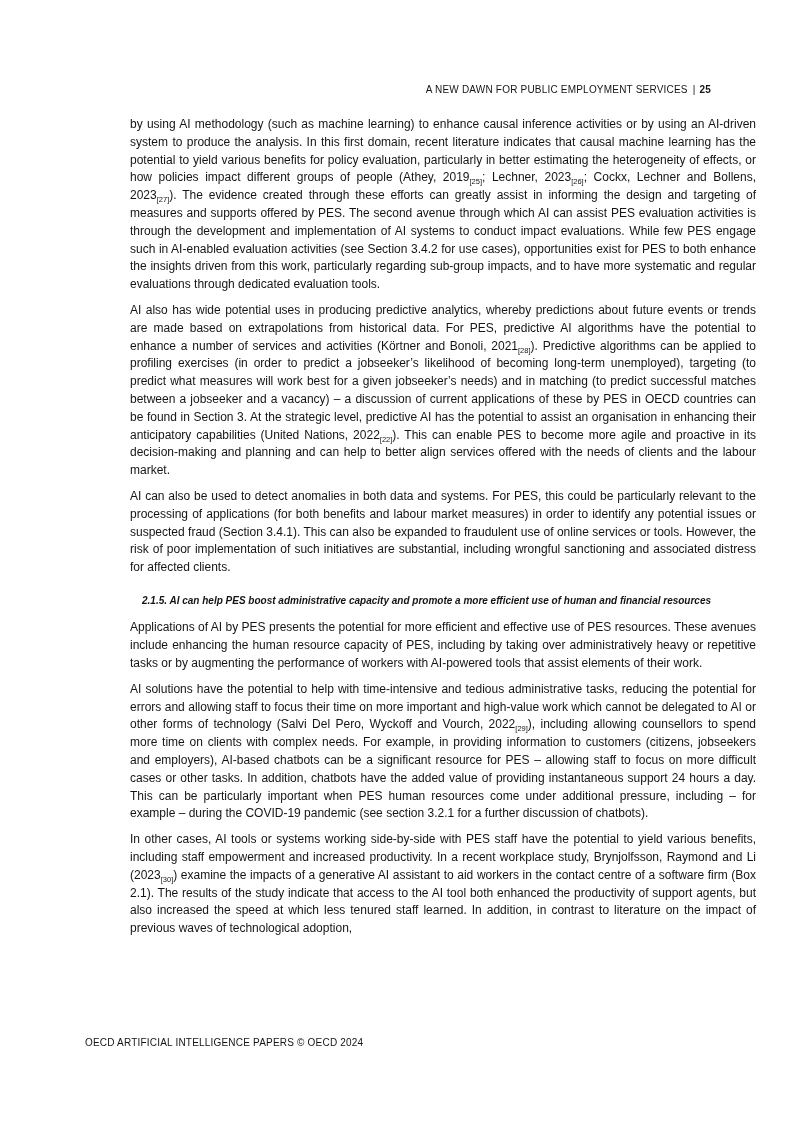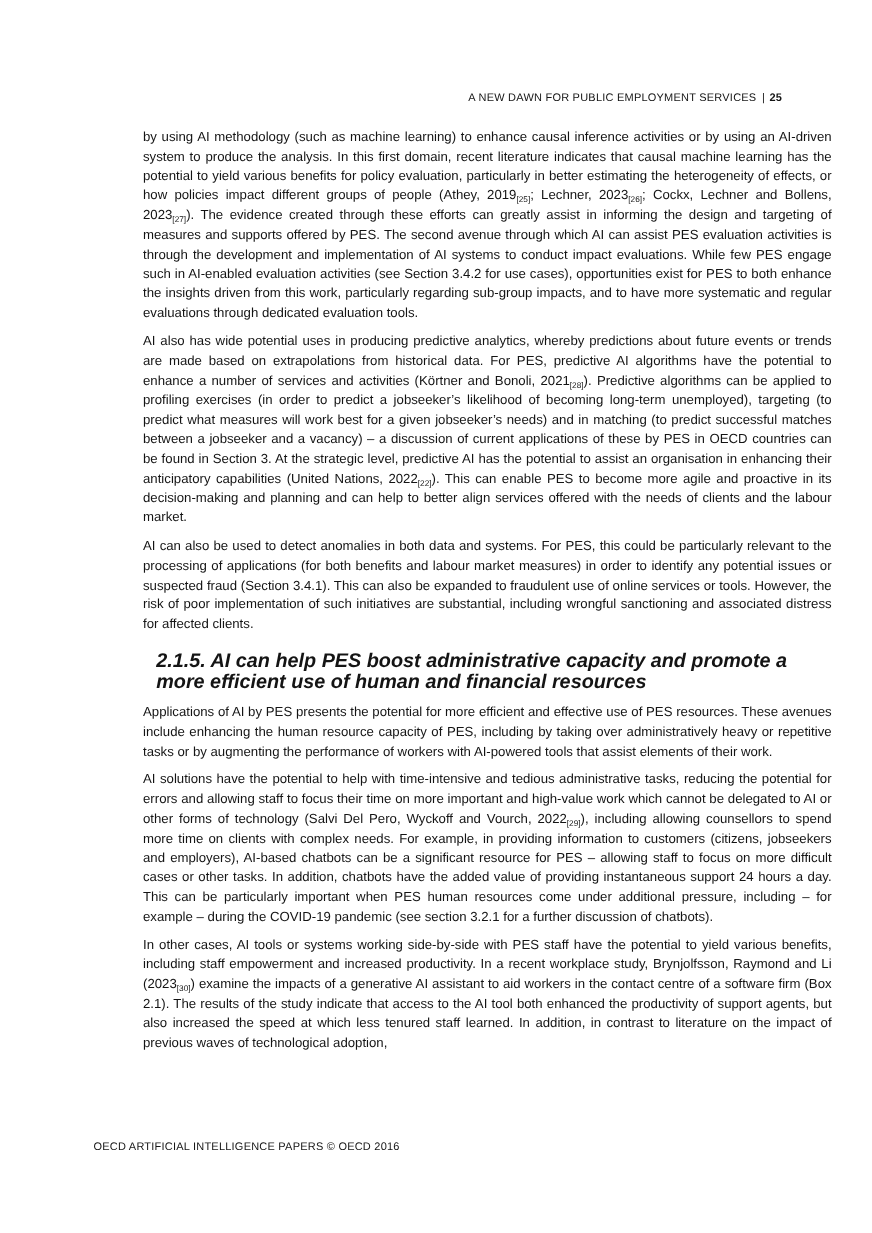--- a/index.html
+++ b/index.html
@@ -40,21 +40,21 @@
     text-align: justify;
     text-justify: inter-word;
   }
   p.para sub {
     font-size: 7.5px;
     line-height: 0;
     vertical-align: -2.5px;
   }
   h2.section-heading {
     margin: 14px 0 9px 12px;
-    font-size: 18px;
+    font-size: 10px;
     line-height: 19.5px;
     font-weight: 700;
     font-style: italic;
     color: #141414;
     text-align: left;
   }
   .page-footer {
     position: absolute;
     top: 1037px; left: 85px;
     font-size: 10px;
@@ -75,16 +75,16 @@
     <p class="para"><span>by using AI methodology (such as machine learning) to enhance causal inference activities or by using an AI-driven system to produce the analysis. In this first domain, recent literature indicates that causal machine learning has the potential to yield various benefits for policy evaluation, particularly in better estimating the heterogeneity of effects, or how policies impact different groups of people (Athey, 2019</span><sub>[25]</sub><span>; Lechner, 2023</span><sub>[26]</sub><span>; Cockx, Lechner and Bollens, 2023</span><sub>[27]</sub><span>). The evidence created through these efforts can greatly assist in informing the design and targeting of measures and supports offered by PES. The second avenue through which AI can assist PES evaluation activities is through the development and implementation of AI systems to conduct impact evaluations. While few PES engage such in AI-enabled evaluation activities (see Section 3.4.2 for use cases), opportunities exist for PES to both enhance the insights driven from this work, particularly regarding sub-group impacts, and to have more systematic and regular evaluations through dedicated evaluation tools.</span></p>
     <p class="para"><span>AI also has wide potential uses in producing predictive analytics, whereby predictions about future events or trends are made based on extrapolations from historical data. For PES, predictive AI algorithms have the potential to enhance a number of services and activities (Körtner and Bonoli, 2021</span><sub>[28]</sub><span>). Predictive algorithms can be applied to profiling exercises (in order to predict a jobseeker’s likelihood of becoming long-term unemployed), targeting (to predict what measures will work best for a given jobseeker’s needs) and in matching (to predict successful matches between a jobseeker and a vacancy) – a discussion of current applications of these by PES in OECD countries can be found in Section 3. At the strategic level, predictive AI has the potential to assist an organisation in enhancing their anticipatory capabilities (United Nations, 2022</span><sub>[22]</sub><span>). This can enable PES to become more agile and proactive in its decision-making and planning and can help to better align services offered with the needs of clients and the labour market.</span></p>
     <p class="para"><span>AI can also be used to detect anomalies in both data and systems. For PES, this could be particularly relevant to the processing of applications (for both benefits and labour market measures) in order to identify any potential issues or suspected fraud (Section 3.4.1). This can also be expanded to fraudulent use of online services or tools. However, the risk of poor implementation of such initiatives are substantial, including wrongful sanctioning and associated distress for affected clients.</span></p>
     <h2 class="section-heading">2.1.5. AI can help PES boost administrative capacity and promote a more efficient use of human and financial resources</h2>
     <p class="para"><span>Applications of AI by PES presents the potential for more efficient and effective use of PES resources. These avenues include enhancing the human resource capacity of PES, including by taking over administratively heavy or repetitive tasks or by augmenting the performance of workers with AI-powered tools that assist elements of their work.</span></p>
     <p class="para"><span>AI solutions have the potential to help with time-intensive and tedious administrative tasks, reducing the potential for errors and allowing staff to focus their time on more important and high-value work which cannot be delegated to AI or other forms of technology (Salvi Del Pero, Wyckoff and Vourch, 2022</span><sub>[29]</sub><span>), including allowing counsellors to spend more time on clients with complex needs. For example, in providing information to customers (citizens, jobseekers and employers), AI-based chatbots can be a significant resource for PES – allowing staff to focus on more difficult cases or other tasks. In addition, chatbots have the added value of providing instantaneous support 24 hours a day. This can be particularly important when PES human resources come under additional pressure, including – for example – during the COVID-19 pandemic (see section 3.2.1 for a further discussion of chatbots).</span></p>
     <p class="para"><span>In other cases, AI tools or systems working side-by-side with PES staff have the potential to yield various benefits, including staff empowerment and increased productivity. In a recent workplace study, Brynjolfsson, Raymond and Li (2023</span><sub>[30]</sub><span>) examine the impacts of a generative AI assistant to aid workers in the contact centre of a software firm (Box 2.1). The results of the study indicate that access to the AI tool both enhanced the productivity of support agents, but also increased the speed at which less tenured staff learned. In addition, in contrast to literature on the impact of previous waves of technological adoption,</span></p>
   </div>
 
   <div class="page-footer">
-    <span>OECD ARTIFICIAL INTELLIGENCE PAPERS © OECD 2016</span>
+    <span>OECD ARTIFICIAL INTELLIGENCE PAPERS © OECD 2024</span>
   </div>
 
 </div>
 
 </body></html>

